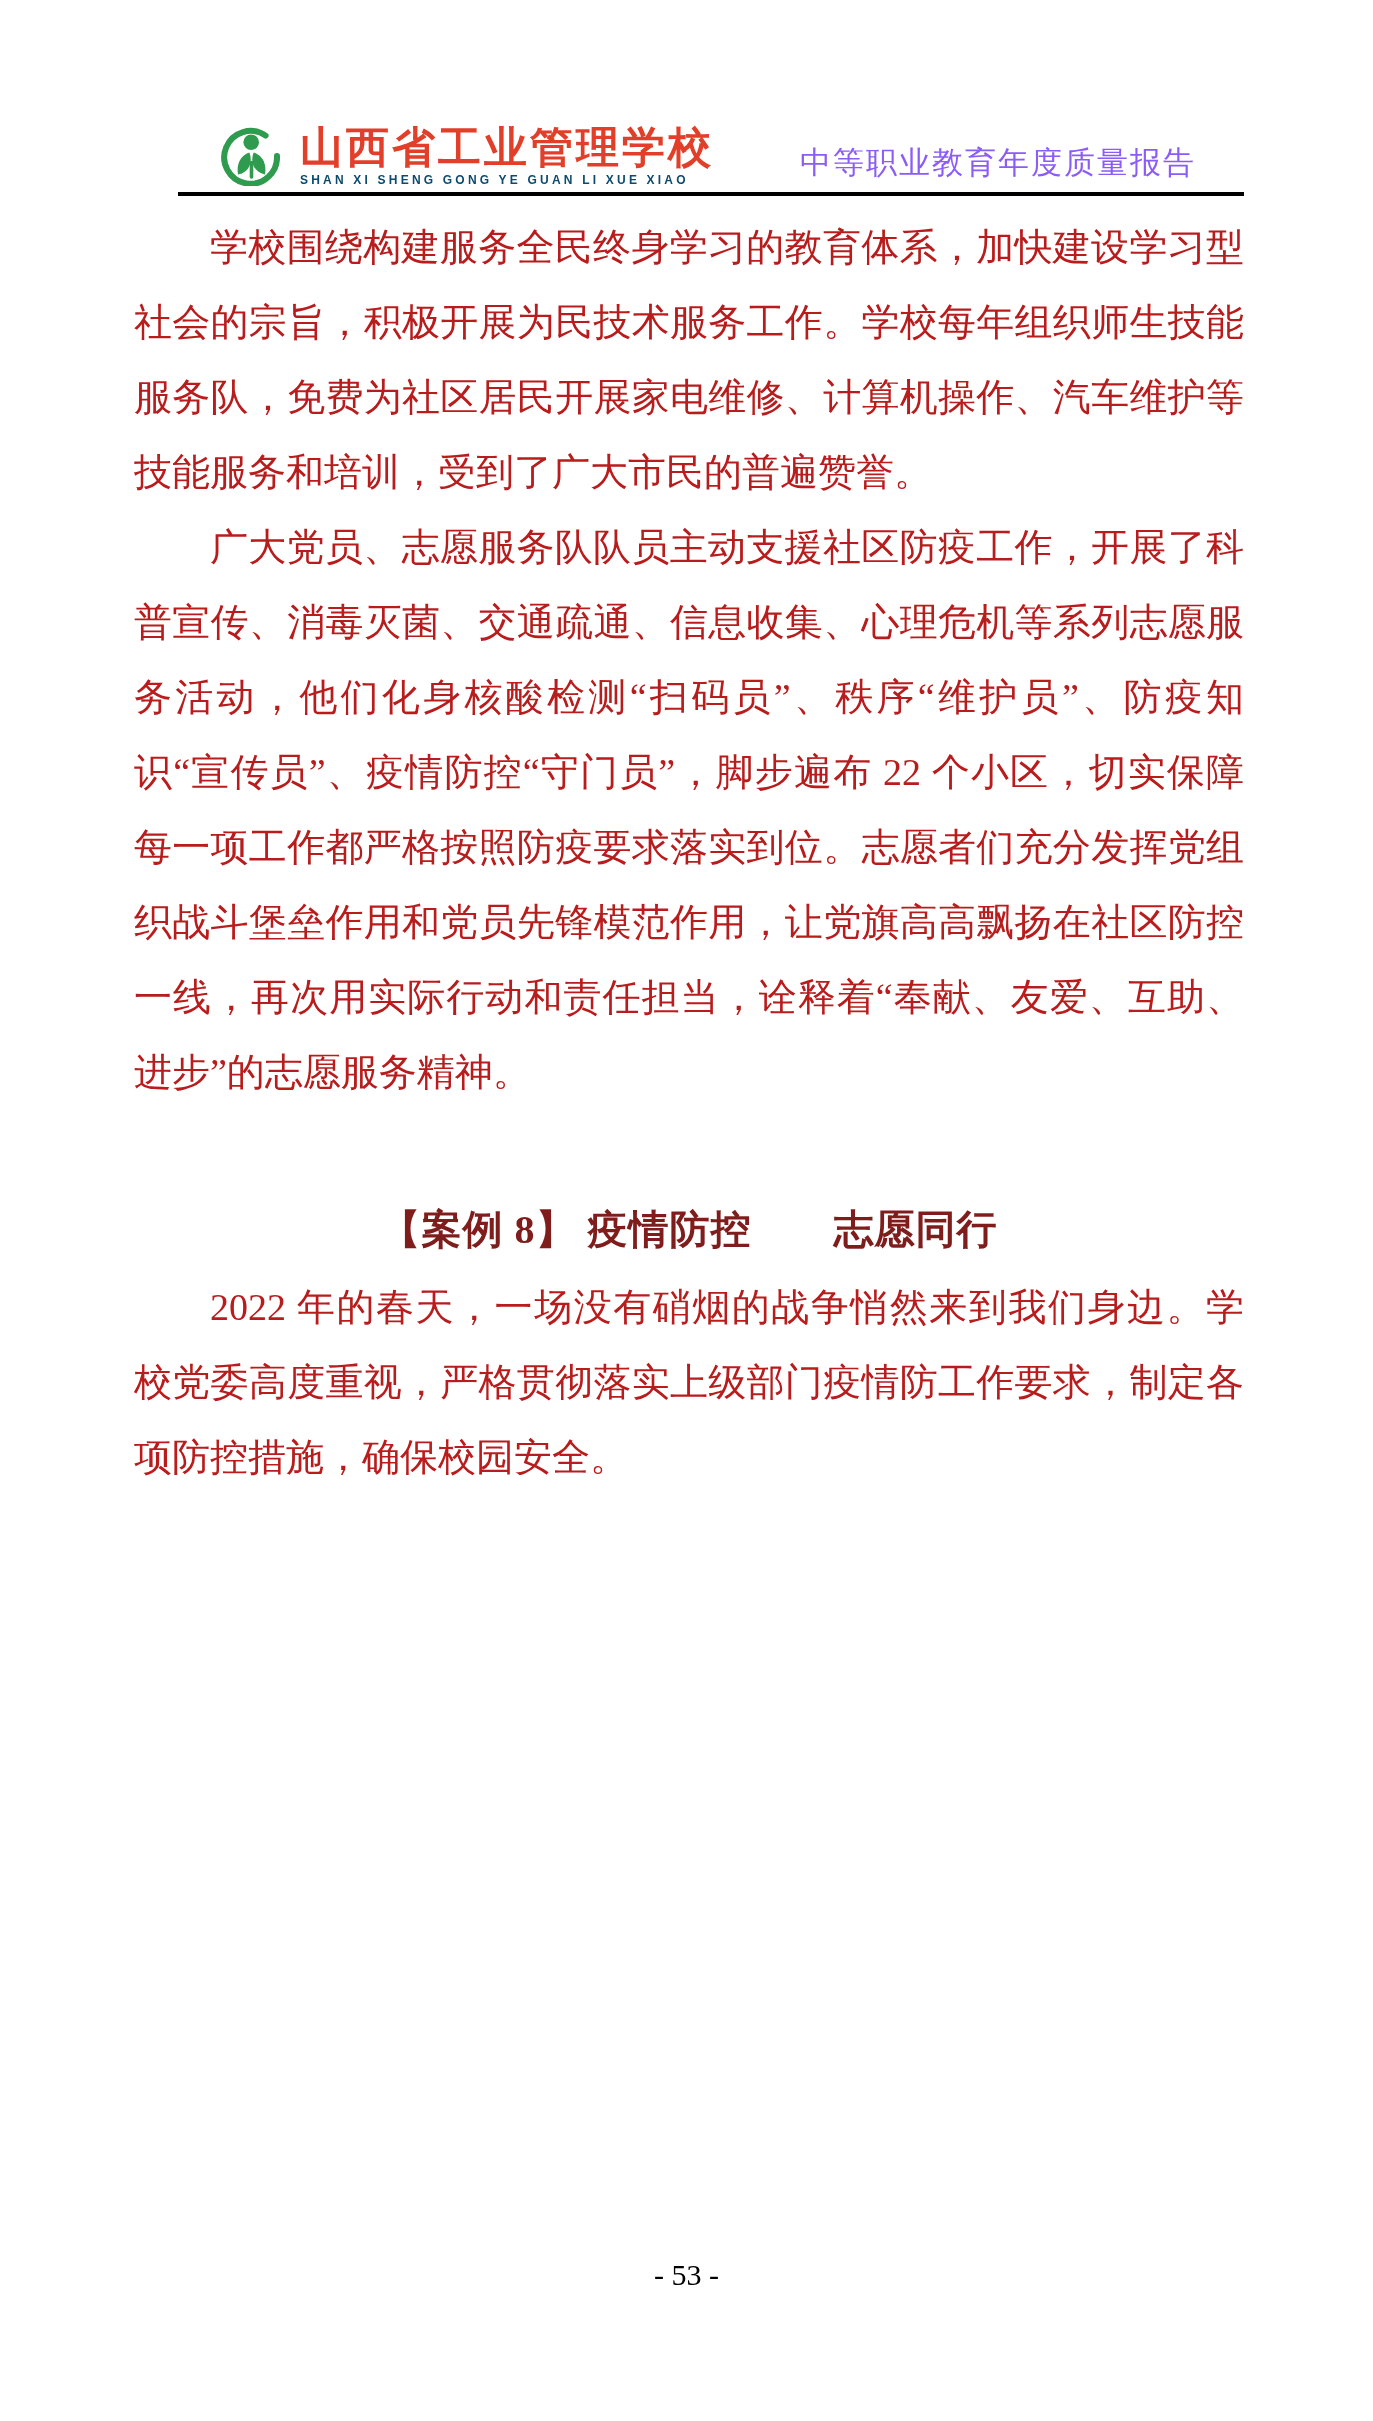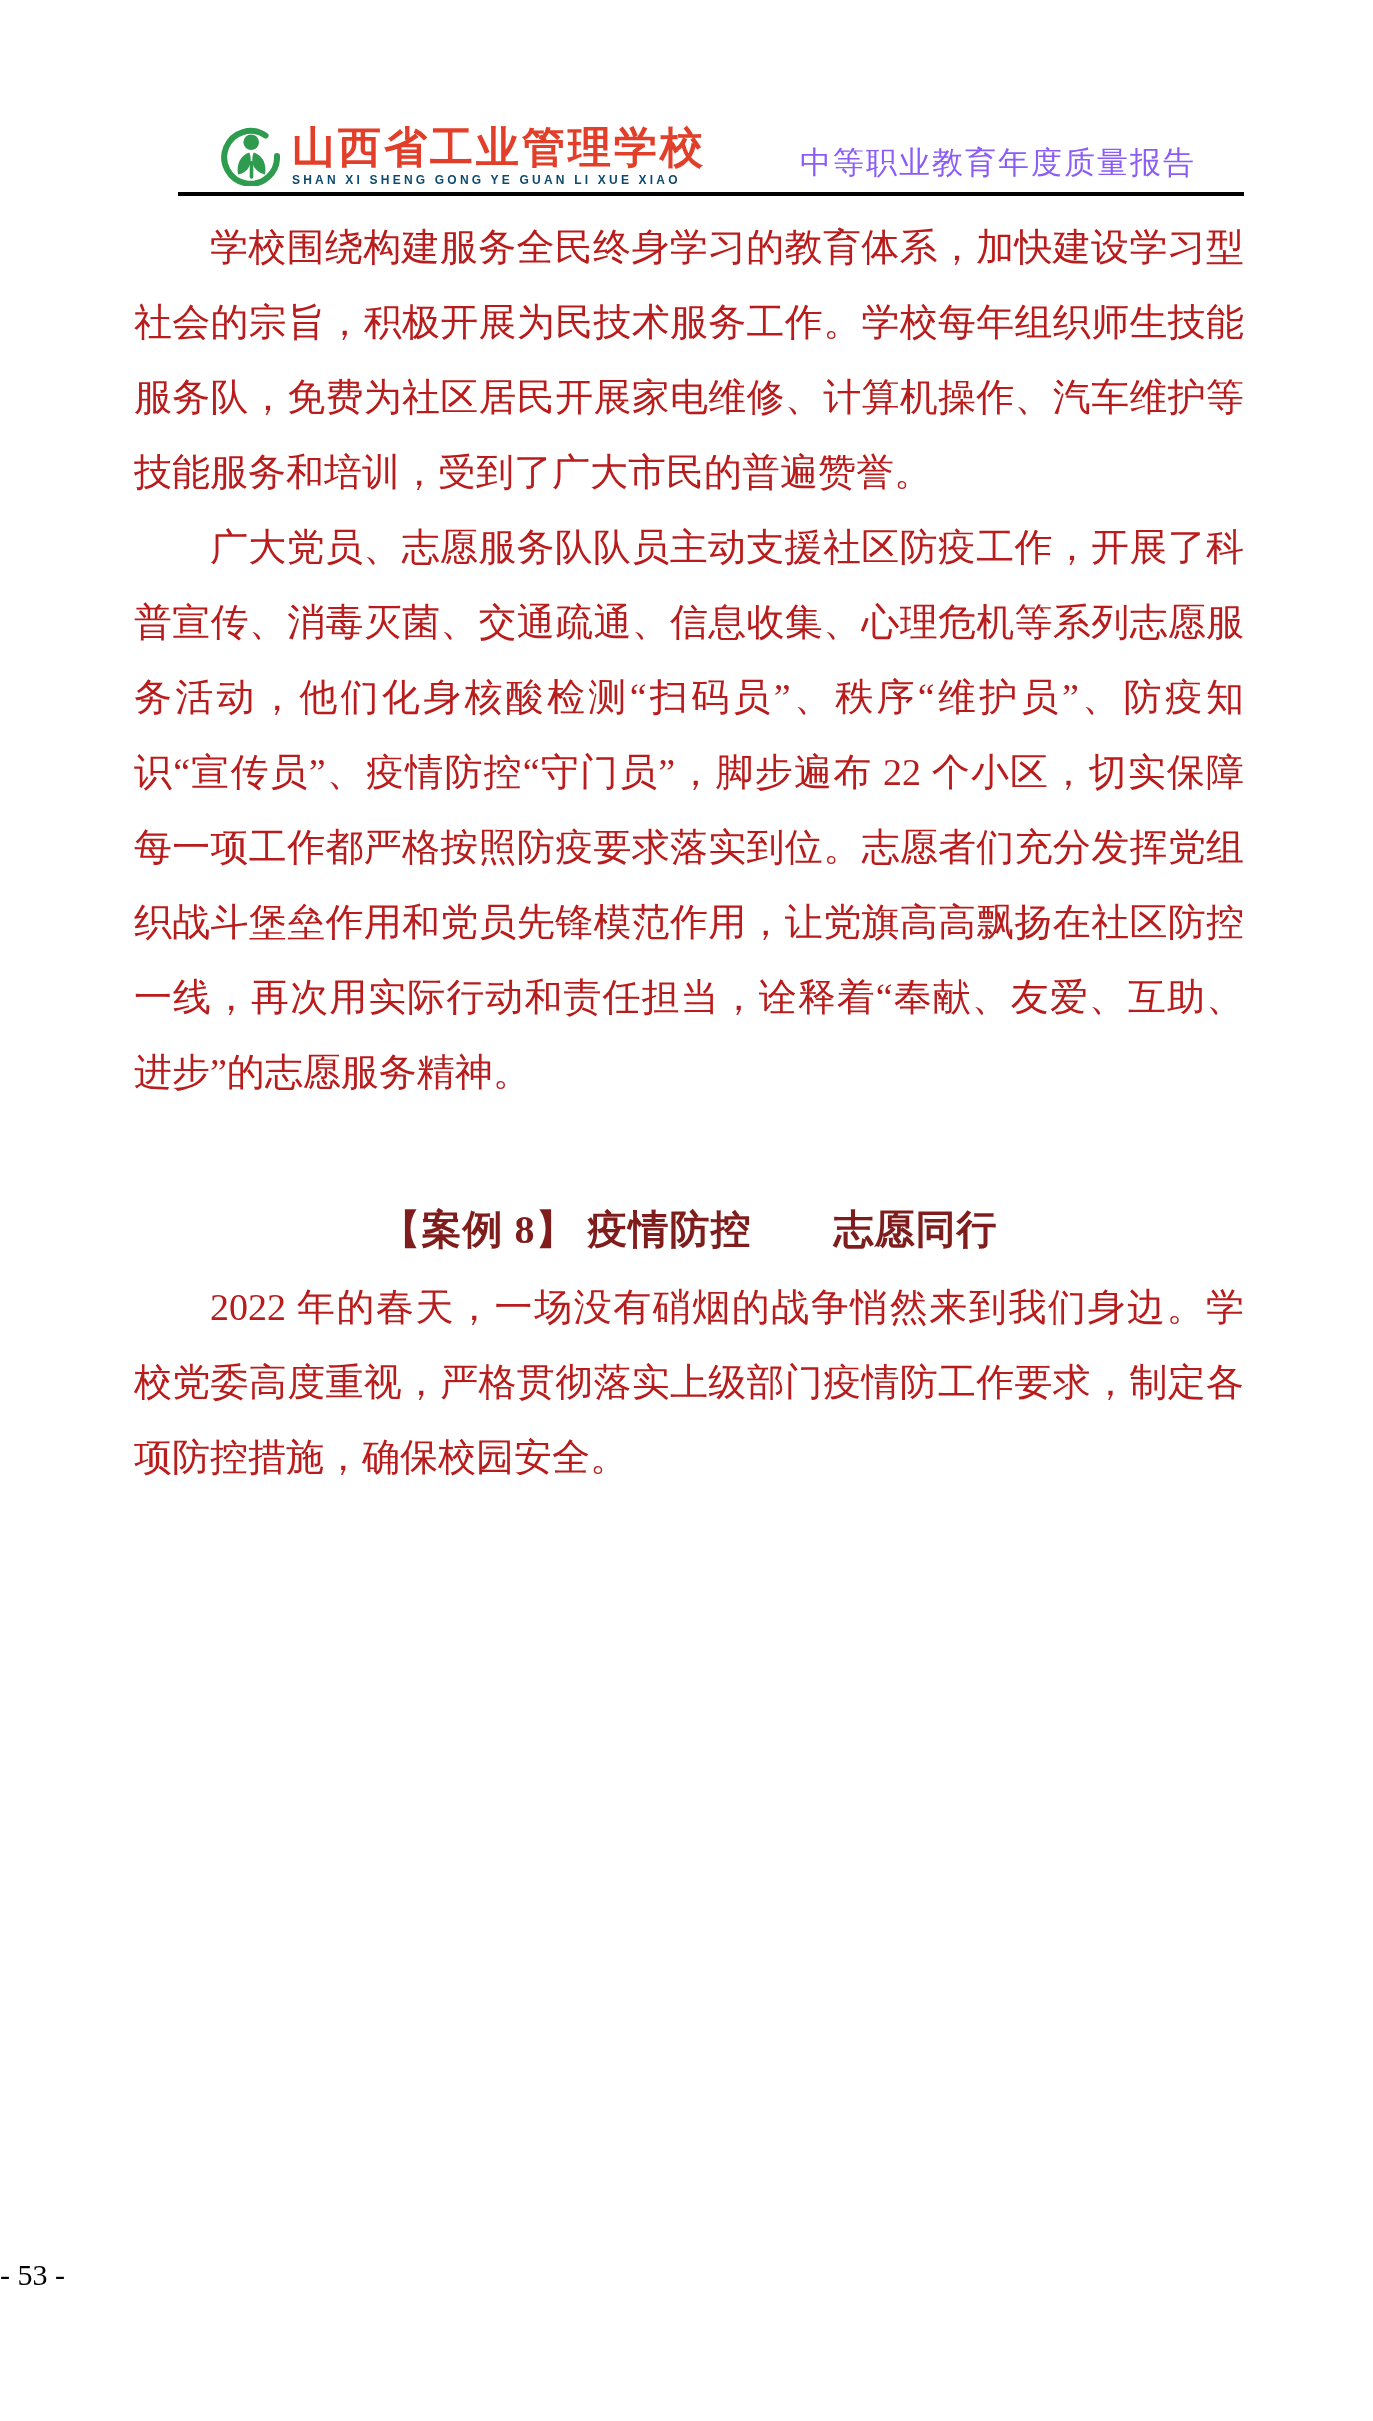--- a/index.html
+++ b/index.html
@@ -9,21 +9,21 @@
     background:#ffffff;
     margin:0 auto;
     overflow:hidden;
     font-family:"Liberation Serif", serif;
     color:#000;
   }
 
   
   .logo-block {
     position:absolute; left:220px; top:126px;
-    display:flex; align-items:flex-start; gap:12px;
+    display:flex; align-items:flex-start; gap:20px;
   }
   .logo-mark { width:60px; height:60px; flex:0 0 auto; }
   .logo-text { display:flex; flex-direction:column; }
   .school-name {
     font-size:43px; line-height:44px;
     font-weight:bold;
     color:#e23f2a;
     letter-spacing:3px;
     font-family:"Liberation Serif", serif;
   }
@@ -67,21 +67,21 @@
     line-height:80px;
     font-weight:bold;
     text-align:center;
     color:#7f1d1d;
     letter-spacing:1px;
   }
 
   
   .footer {
     position:absolute; left:0; top:2258px; width:100%;
-    text-align:left;
+    text-align:center;
     font-size:30px;
     color:#000;
   }
 </style>
 </head>
 <body>
 
 <div class="page">
 
   <div class="logo-block">

